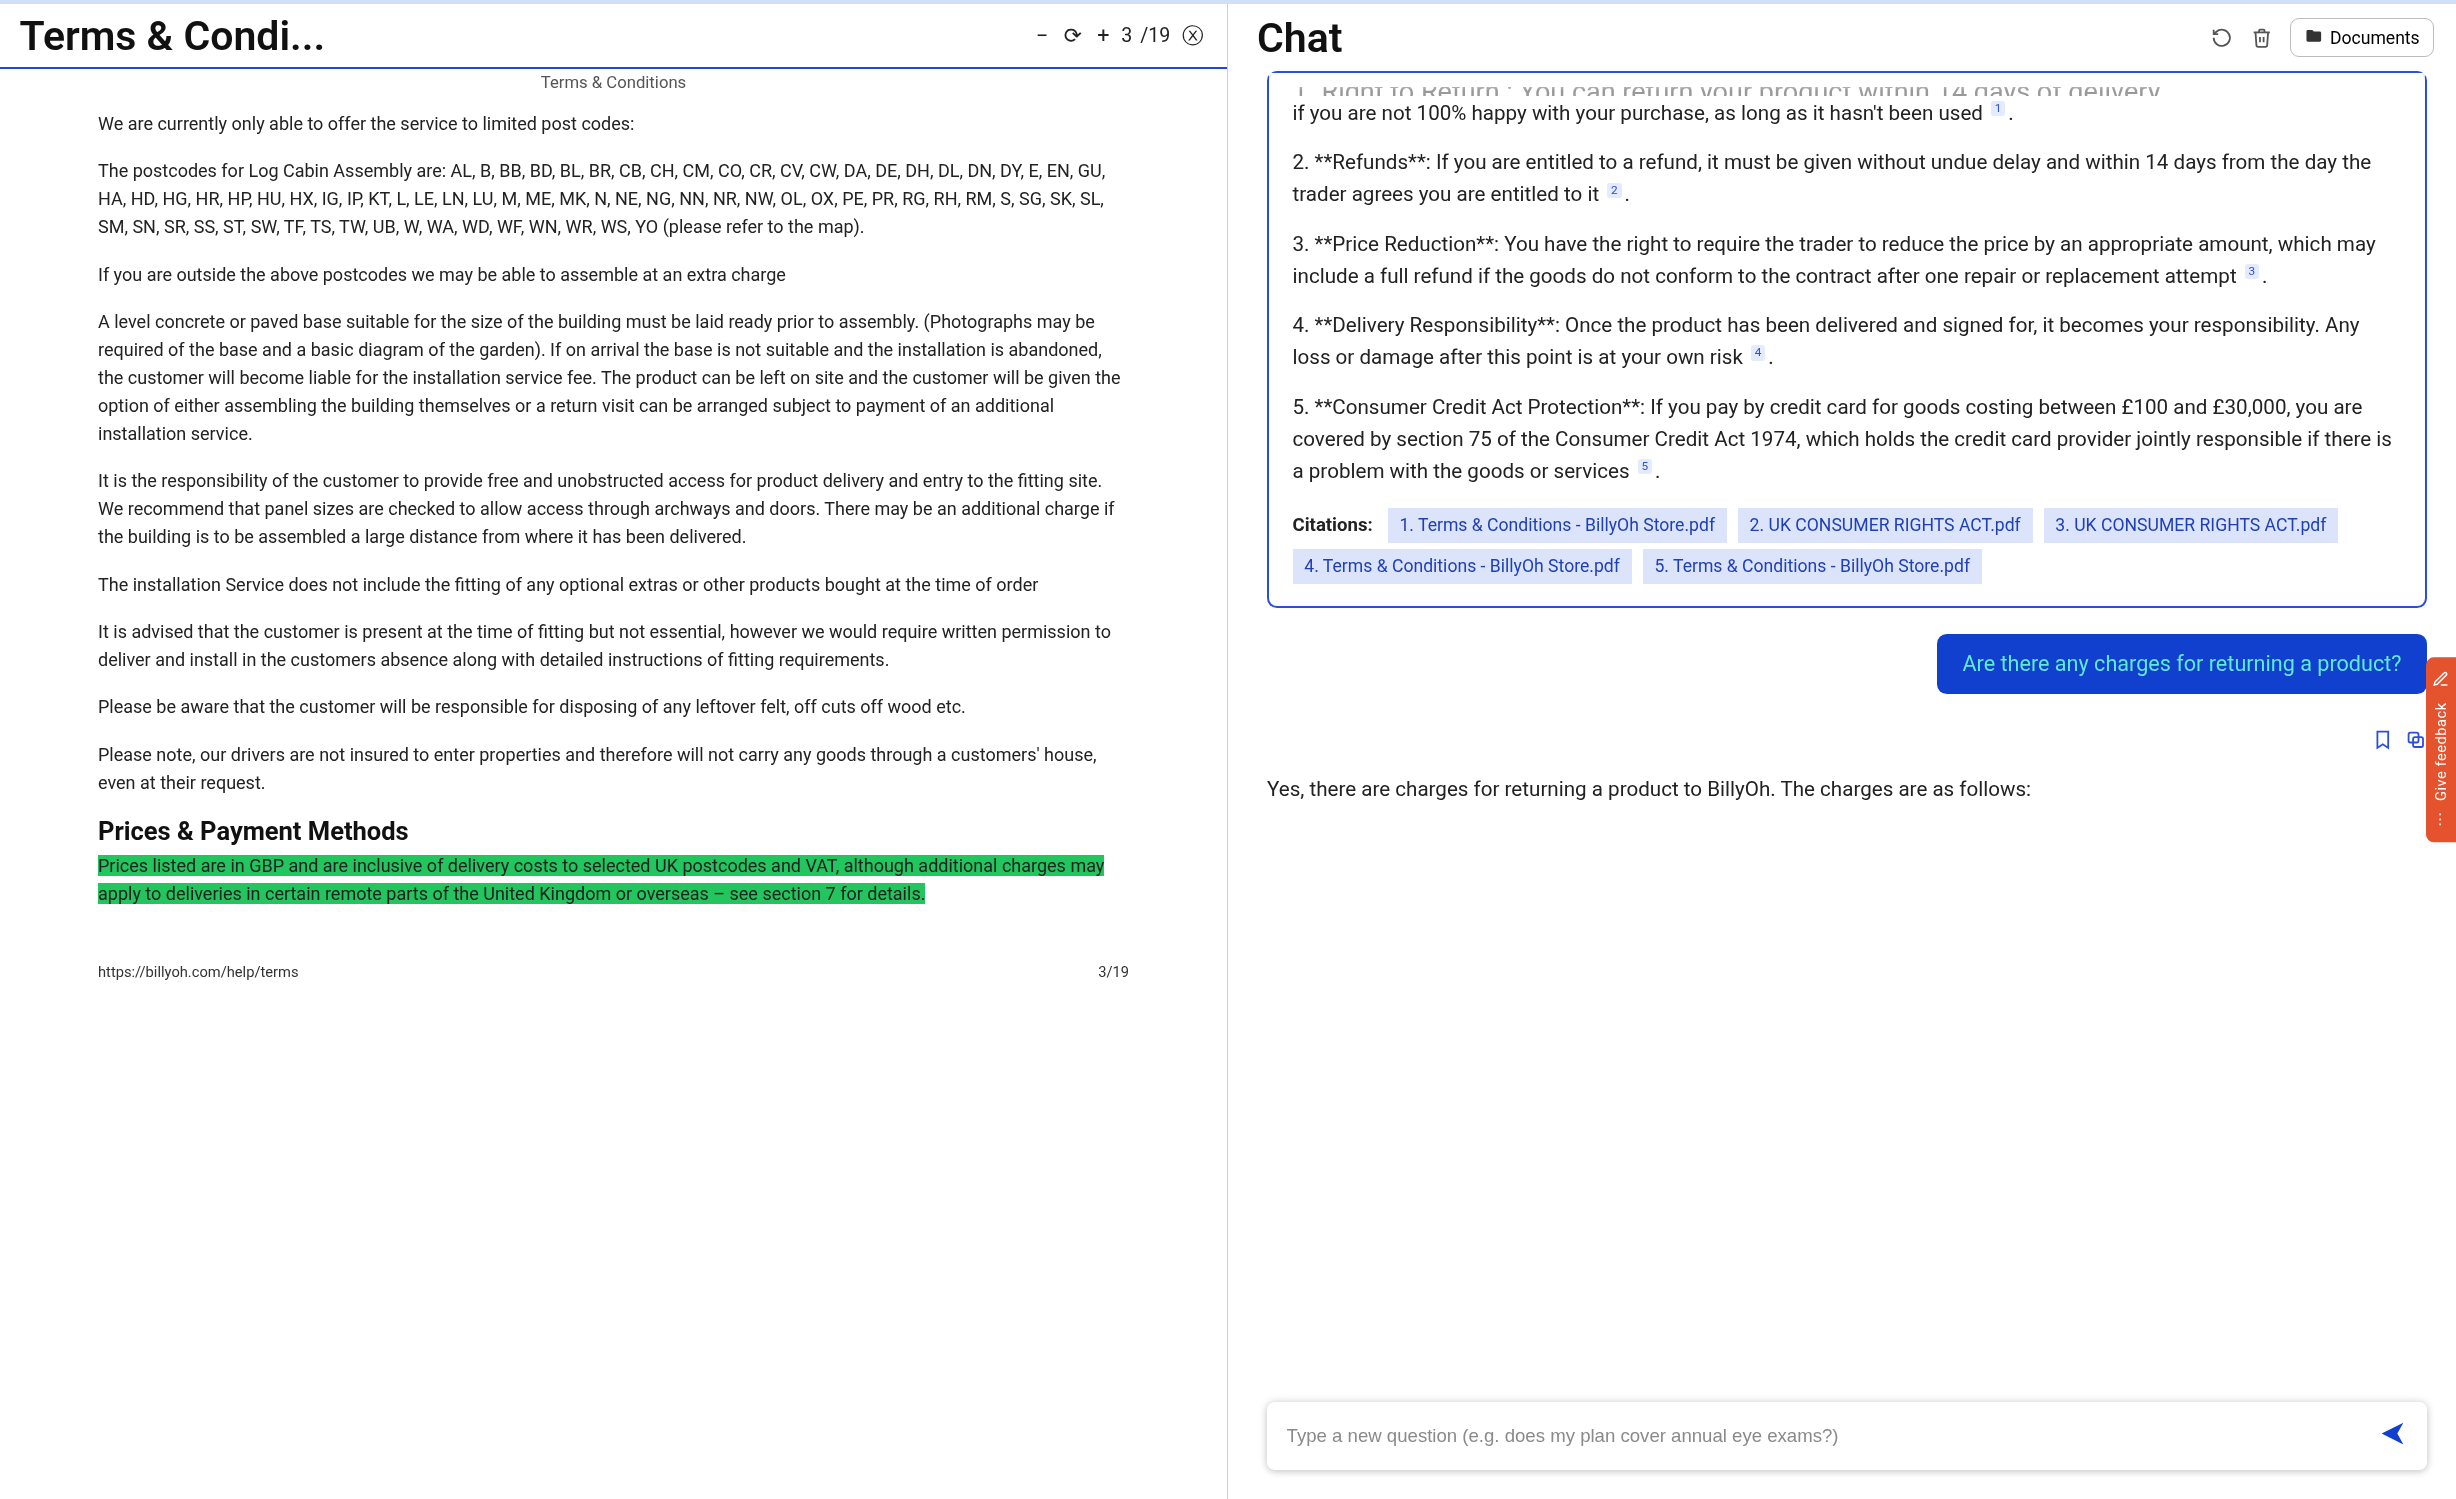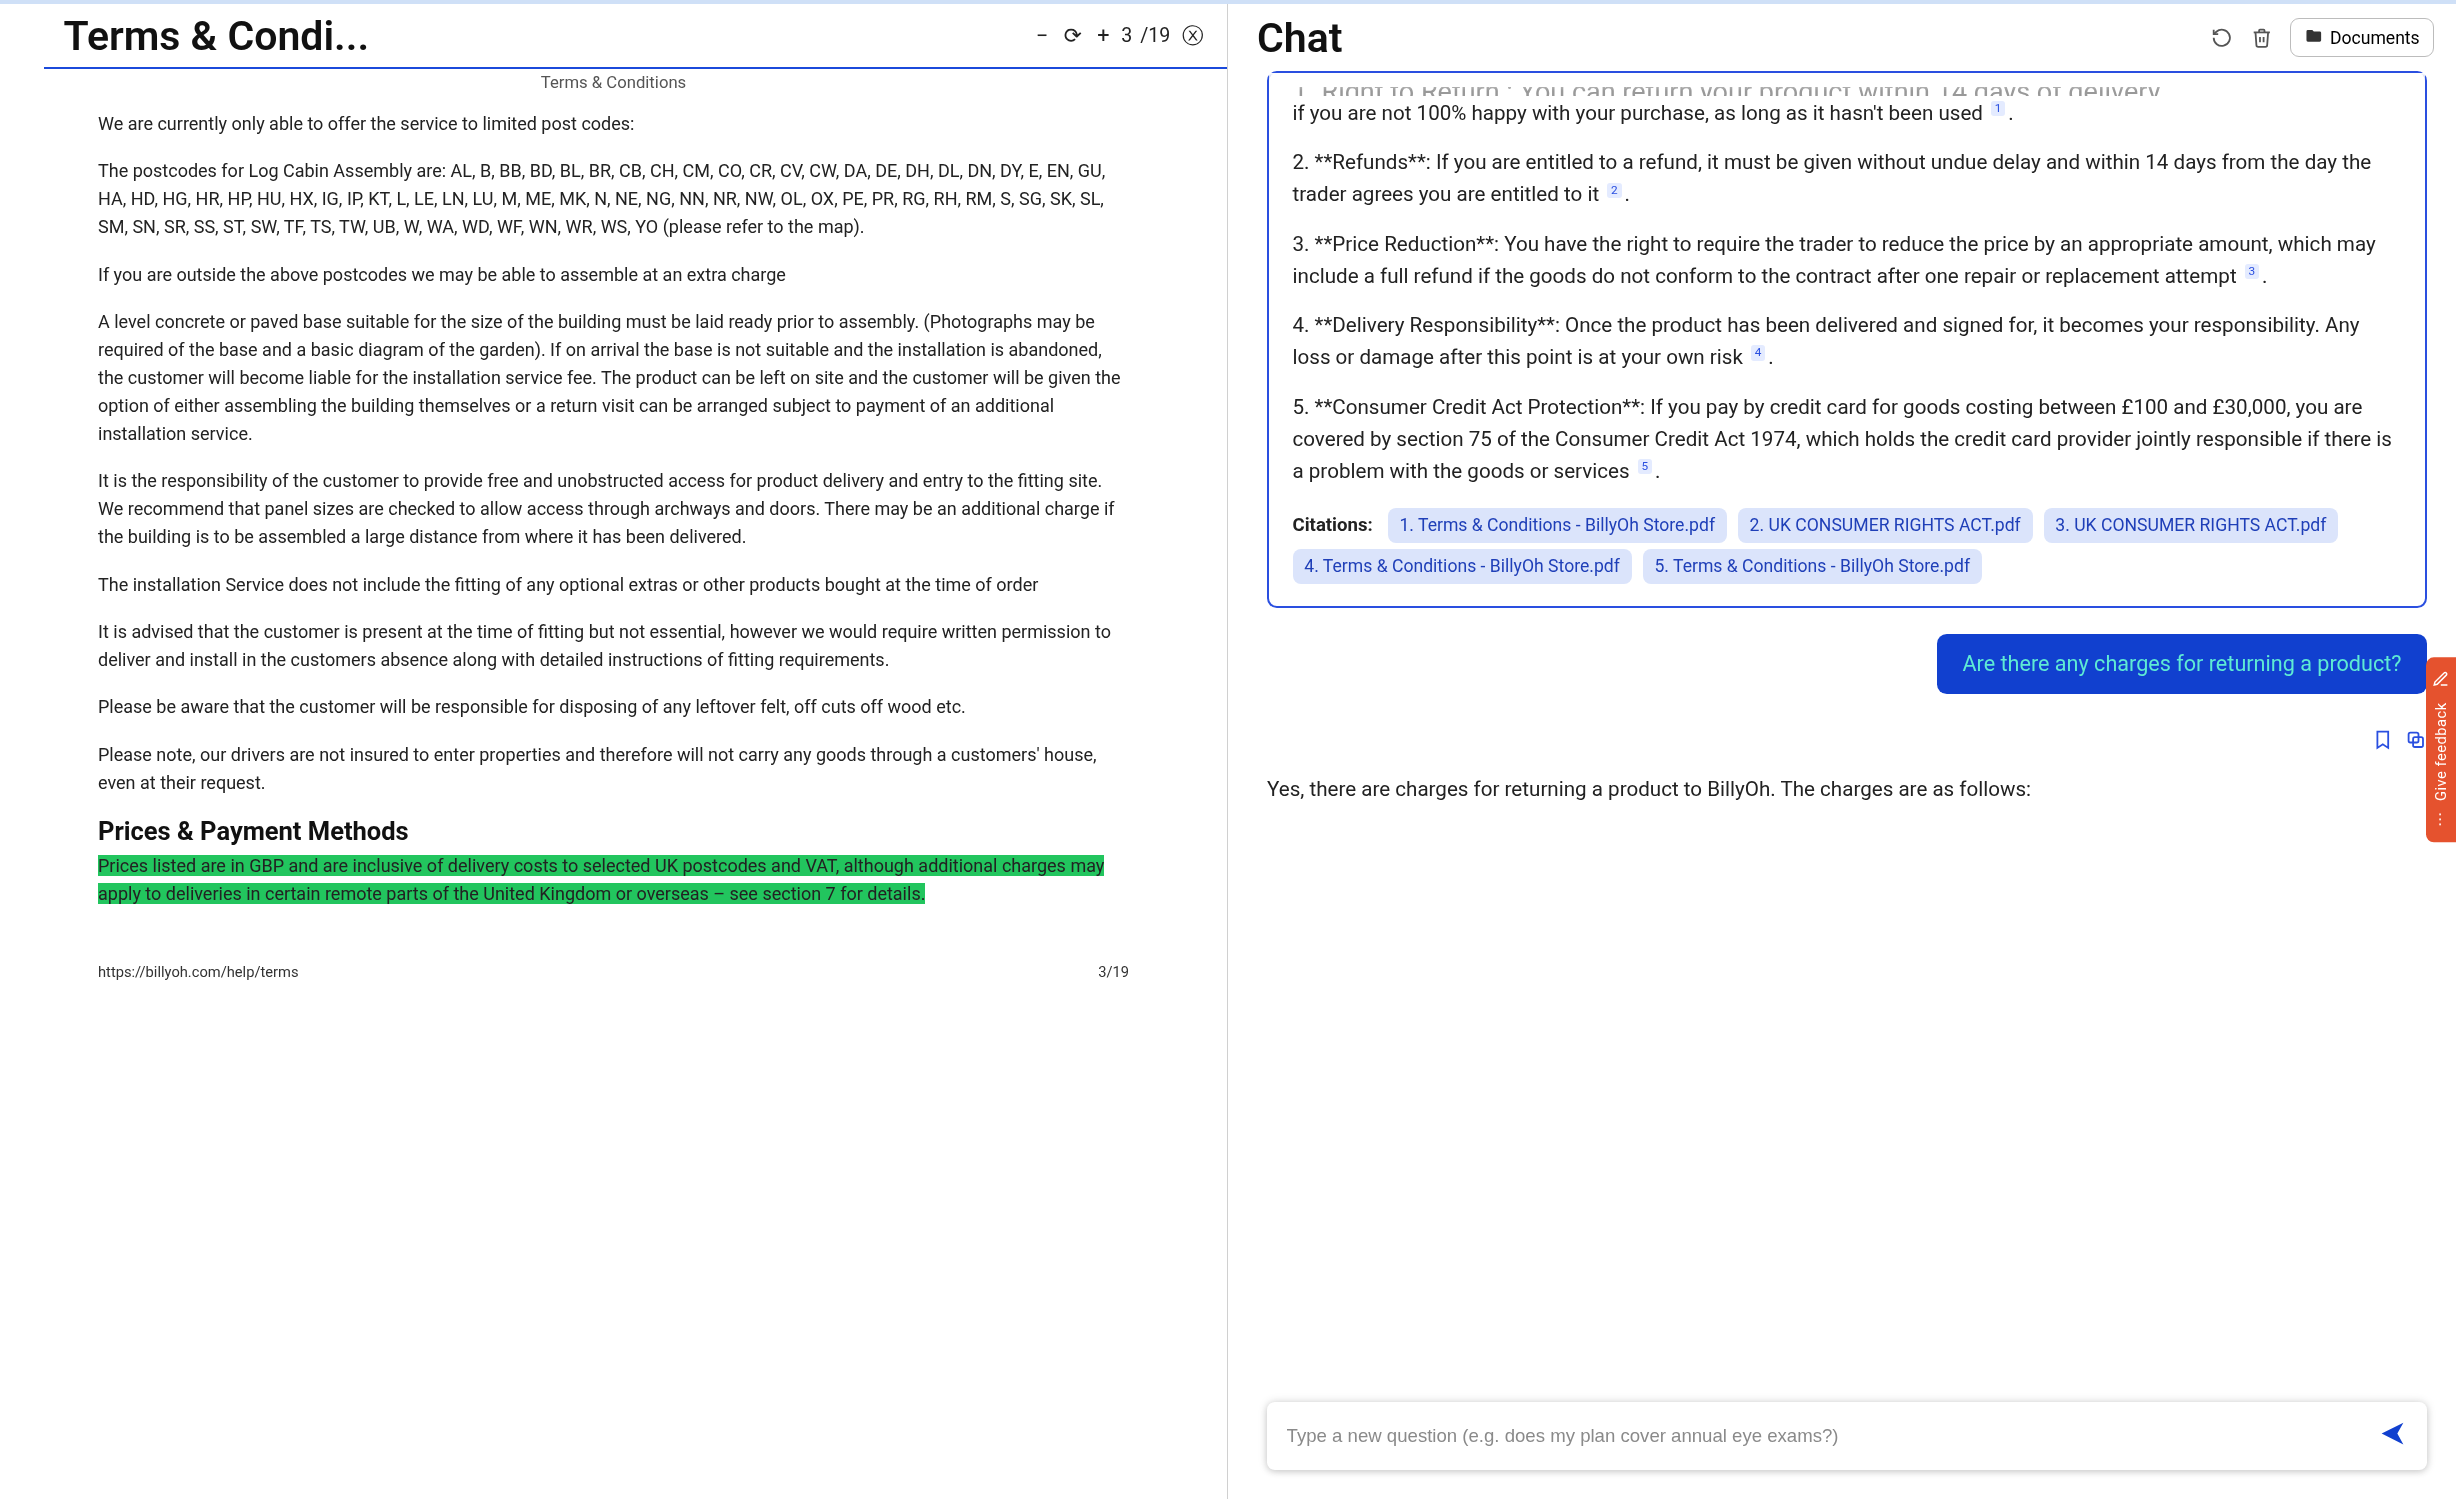--- a/index.html
+++ b/index.html
@@ -25,21 +25,20 @@
     display: flex;
     flex-direction: column;
     min-height: 0;
   }
   .doc-header {
     display: flex;
     align-items: center;
     justify-content: space-between;
     padding: 7.8px 19.6px 7.8px 19.6px;
     border-bottom: 2px solid #1b4adb;
-    margin-left: 44px;
   }
   .doc-title {
     font-size: 41px;
     font-weight: 600;
     color: #111;
     white-space: nowrap;
     overflow: hidden;
     text-overflow: ellipsis;
   }
   .doc-controls {
@@ -173,21 +172,21 @@
     font-weight: 700;
     font-size: 18.6px;
     margin-right: 9.8px;
   }
   .cit-chip {
     display: inline-block;
     background: #dbe4fb;
     color: #1f3fb8;
     font-size: 17.6px;
     padding: 3.9px 11.8px;
-    border-radius: 8px;
+    border-radius: 0;
     margin: 2.9px 5.9px 2.9px 0;
     cursor: pointer;
   }
 
   .user-msg {
     background: #1140cf;
     color: #5eead4;
     font-size: 21.6px;
     padding: 17.6px 25.5px;
     border-radius: 9.8px;

